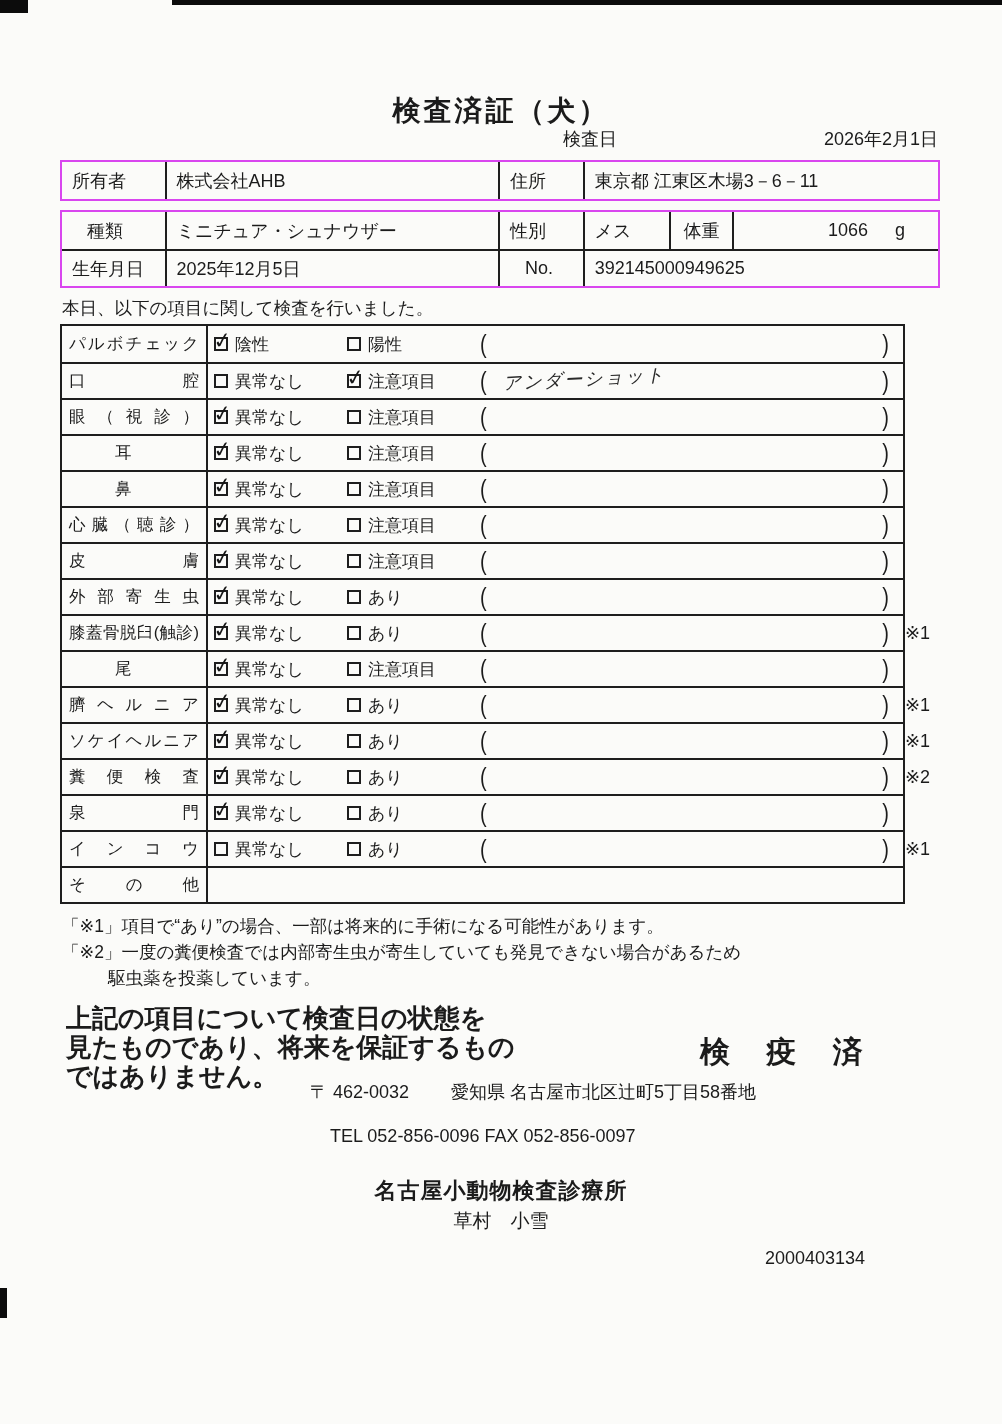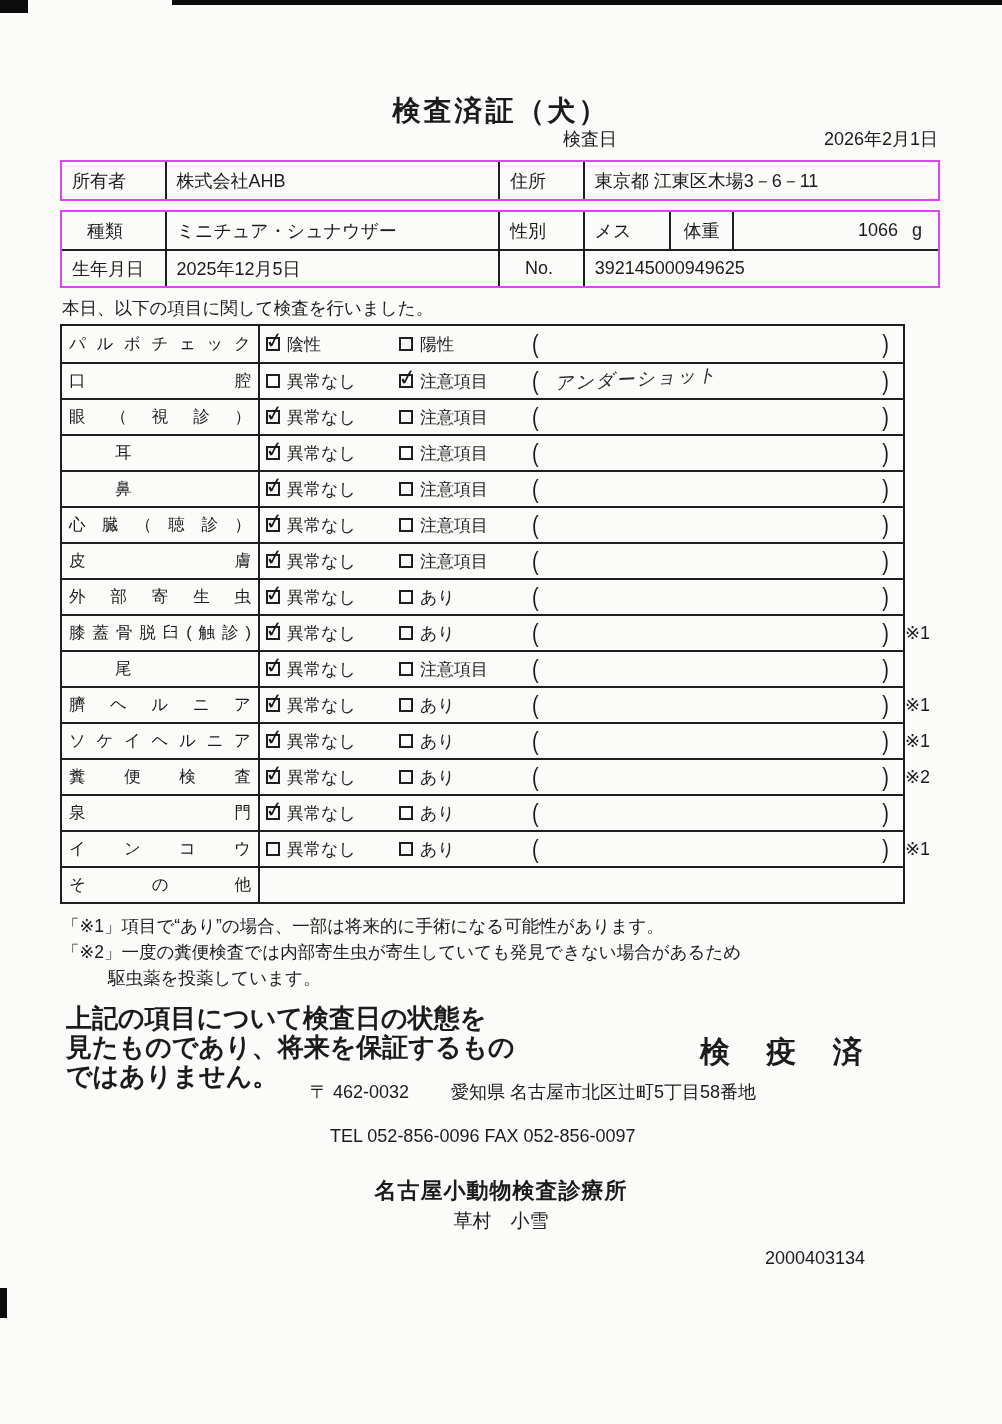--- a/index.html
+++ b/index.html
@@ -32,31 +32,31 @@
   .tcell {
     display:flex; align-items:center; font-size:18px;
     border-right:2px solid #1e1e1e; padding-left:10px; overflow:hidden;
   }
   .tcell:last-child { border-right:none; }
   .w-label  { width:105px; }
   .w-value  { width:335px; }
   .w-label2 { width:85px; }
   .w-sex    { width:87px; }
   .w-wlabel { width:63px; justify-content:center; padding-left:0; }
-  .w-weight { width:205px; justify-content:flex-end; padding-right:16px; gap:14px; }
+  .w-weight { width:205px; justify-content:flex-end; padding-right:33px; gap:27px; }
   .w-no     { width:355px; }
   .pad-lg { padding-left:25px; }
 
   .intro { position:absolute; top:296px; left:62px; font-size:17.5px; font-weight:500; }
 
   .insp { position:absolute; top:324px; left:60px; width:845px; border:2px solid #1e1e1e; }
   .row { display:flex; height:36px; position:relative; }
   .row + .row { border-top:2px solid #1e1e1e; }
   .name-cell {
-    width:198px; border-right:2px solid #1e1e1e;
+    width:146px; border-right:2px solid #1e1e1e;
     display:flex; align-items:center; padding:0 7px;
   }
   .name { display:block; width:100%; font-size:16.5px; font-weight:500;
           text-align:justify; text-align-last:justify; }
   .name.single { text-align-last:left; padding-left:46px; }
   .content-cell { flex:1; display:flex; align-items:center; padding-left:6px; }
   .opt { display:flex; align-items:center; gap:7px; }
   .opt1 { width:133px; }
   .opt2 { width:133px; }
   .opt-label { font-size:17px; font-weight:500; }

